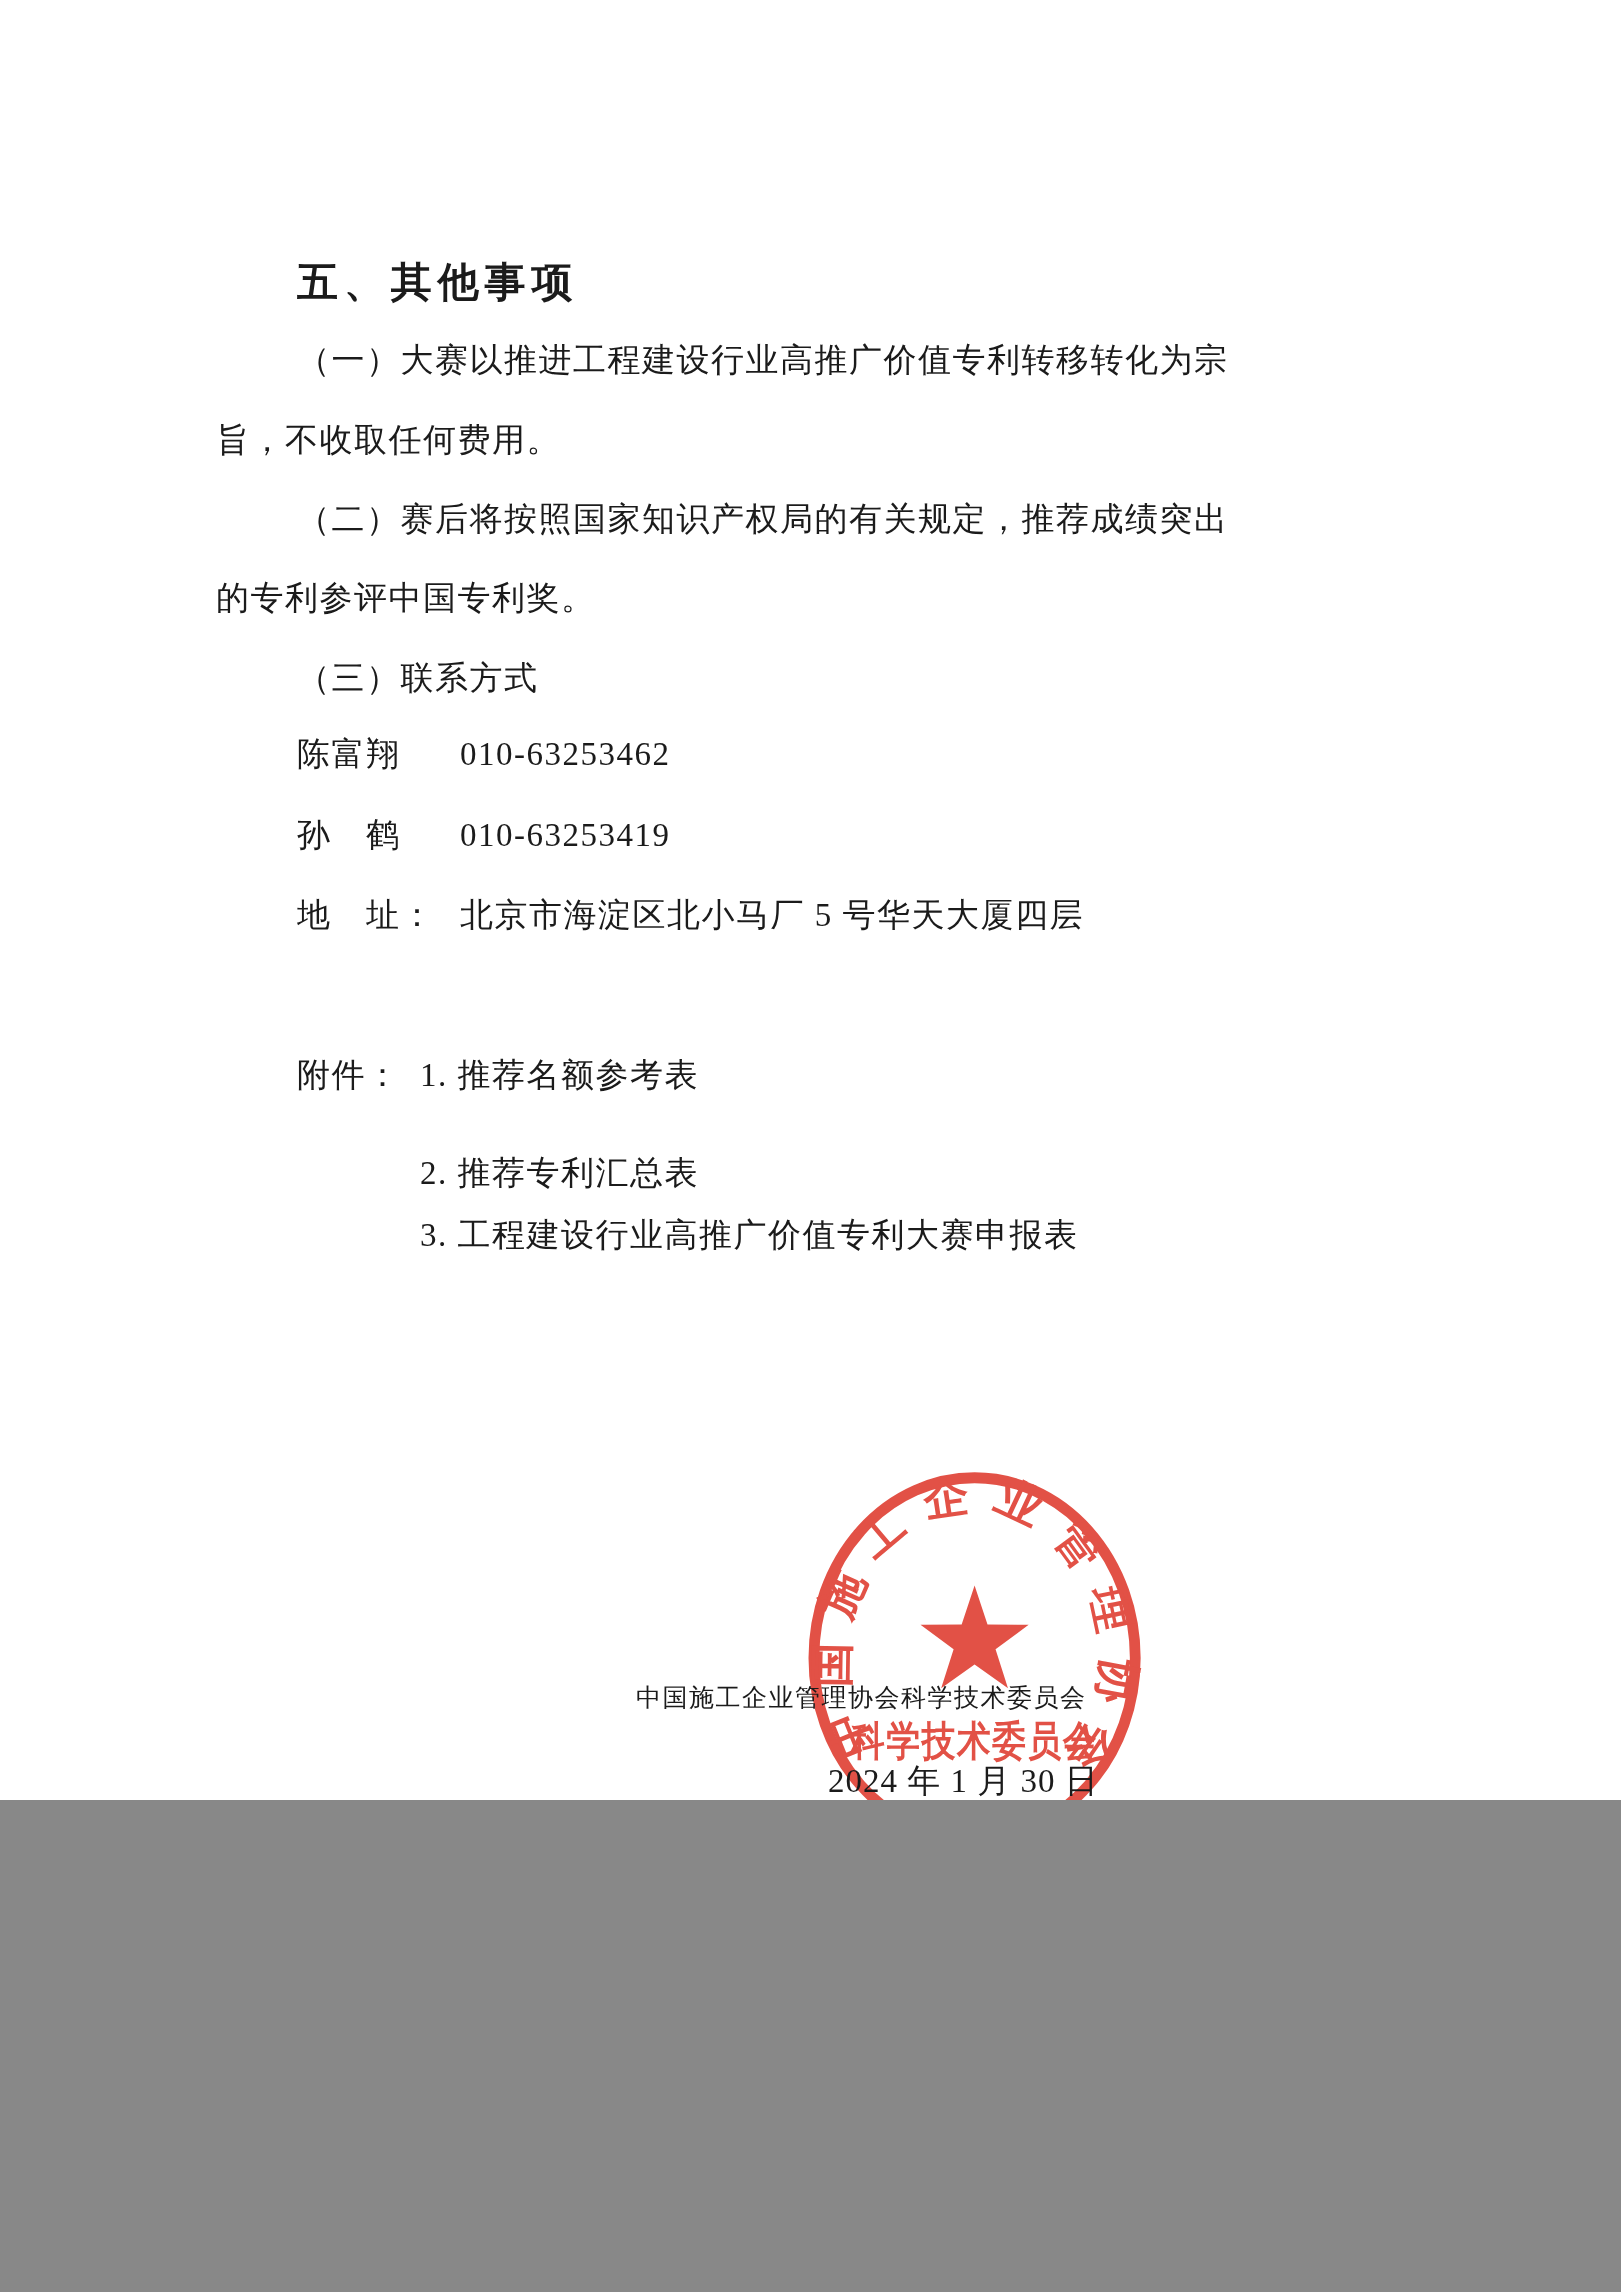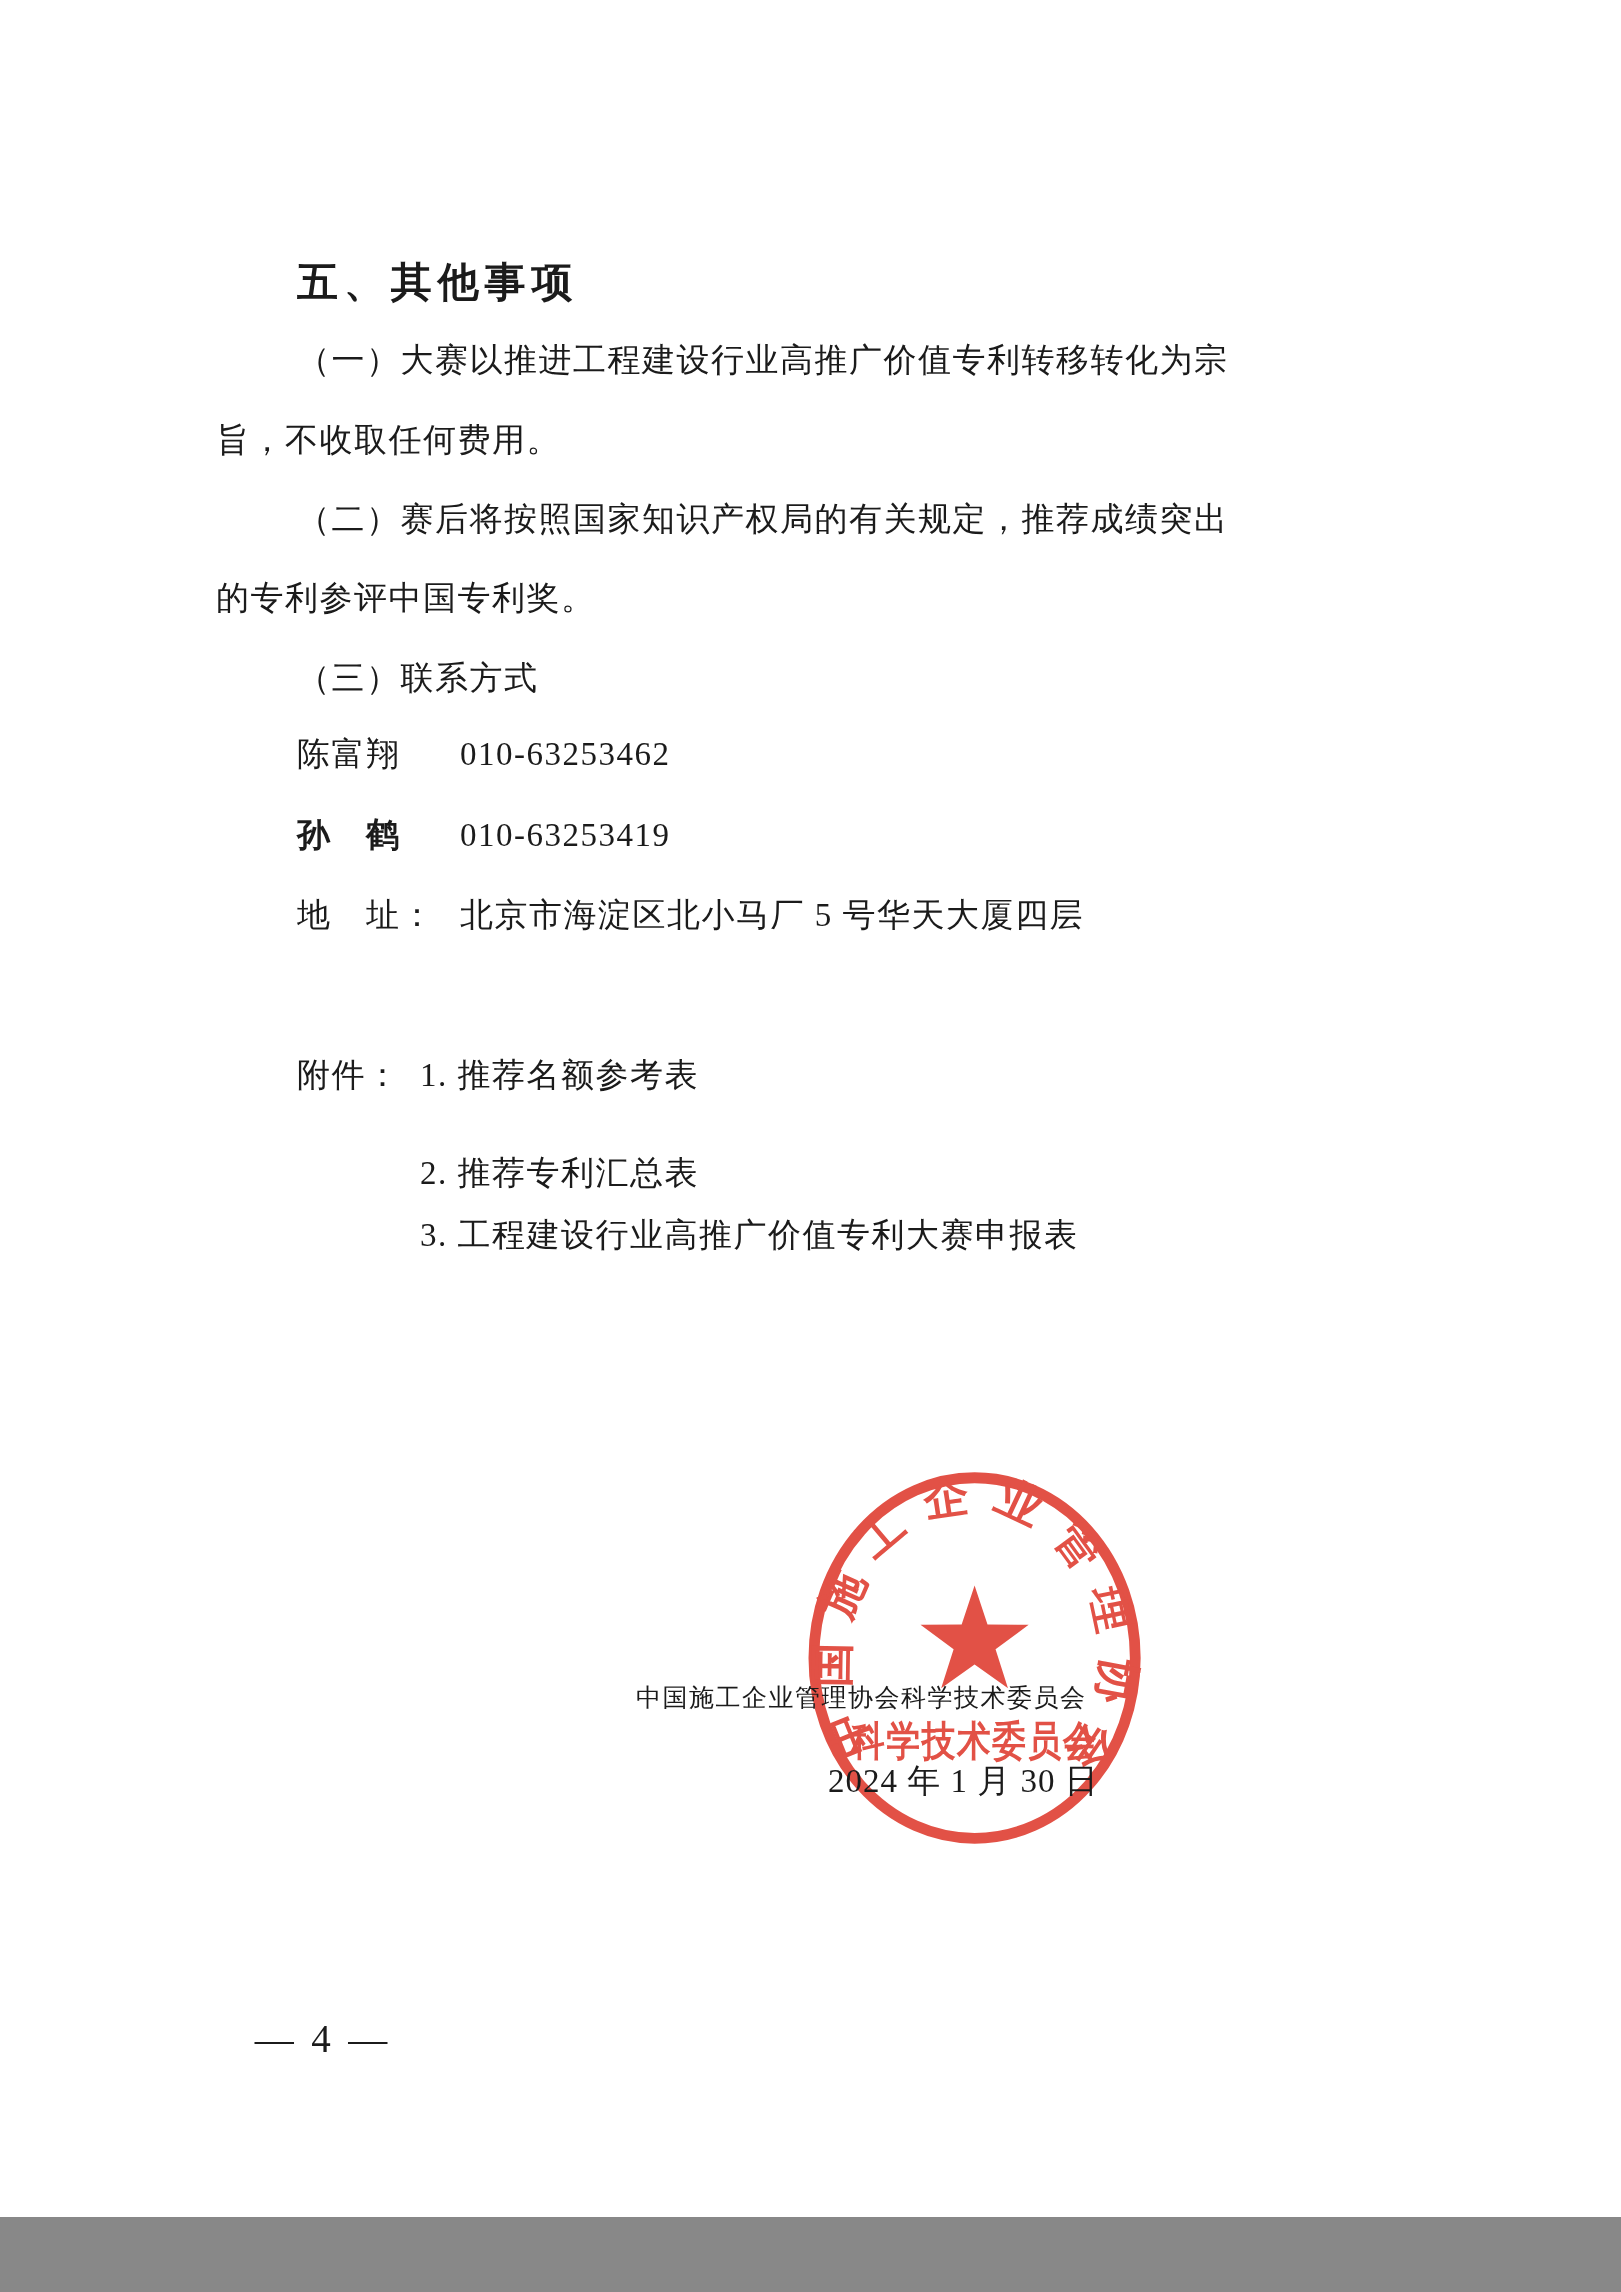--- a/index.html
+++ b/index.html
@@ -1,18 +1,18 @@
 <!DOCTYPE html>
 <html><head>
 <meta charset="utf-8">
 <style>
   html,body{margin:0;padding:0;background:#888;}
   .page{
     position:relative;
-    width:1621px;height:2217px;
+    width:1621px;height:1800px;
     background:#ffffff;
     overflow:hidden;
     font-family:"Liberation Serif","DejaVu Serif",serif;
     color:#1b1b1b;
   }
   .line{
     position:absolute;
     font-size:33px;
     line-height:43px;
     letter-spacing:1.5px;
@@ -61,21 +61,21 @@
   <div class="line margin" style="top:577px;">的专利参评中国专利奖。</div>
   <div class="line indent" style="top:498px;">（二）赛后将按照国家知识产权局的有关规定，推荐成绩突出</div>
 
   <div class="line indent" style="top:657px;">（三）联系方式</div>
 
   <div class="contact-line" style="top:733px;left:0;width:1621px;">
     <span class="line" style="left:297px;top:0;">陈富翔</span>
     <span class="line" style="left:460px;top:0;">010-63253462</span>
   </div>
   <div class="contact-line" style="top:814px;left:0;width:1621px;">
-    <span class="line" style="left:297px;top:0;font-weight:bold;">孙　鹤</span>
+    <span class="line" style="left:297px;top:0;">孙　鹤</span>
     <span class="line" style="left:460px;top:0;">010-63253419</span>
   </div>
 
   <div class="contact-line" style="top:894px;left:0;width:1621px;">
     <span class="line" style="left:297px;top:0;">地　址：</span>
     <span class="line" style="left:460px;top:0;">北京市海淀区北小马厂 5 号华天大厦四层</span>
   </div>
 
   <div class="contact-line" style="top:1054px;left:0;width:1621px;">
     <span class="line" style="left:297px;top:0;">附件：</span>

